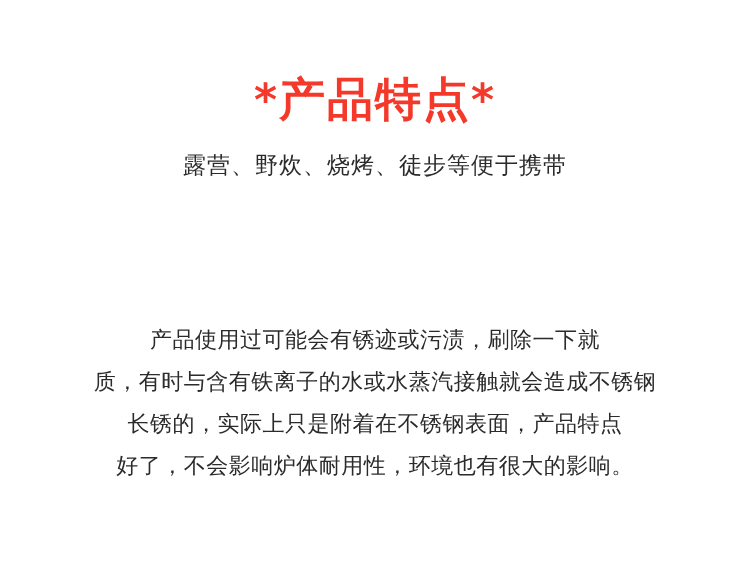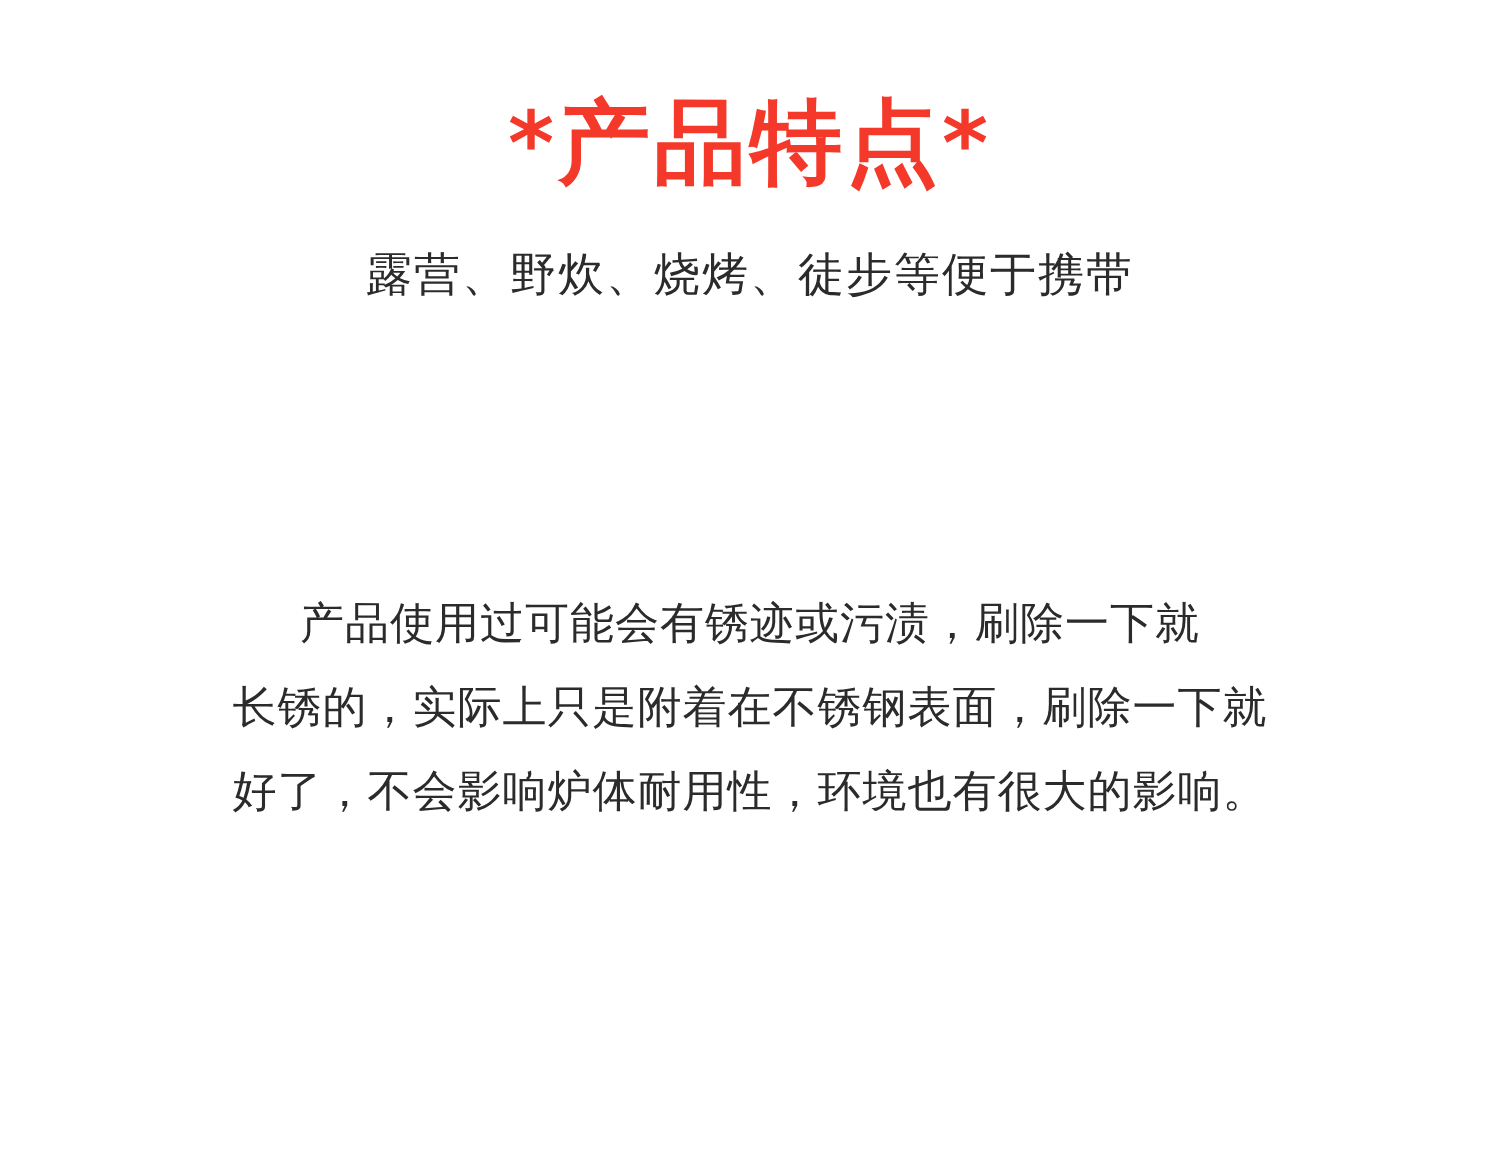--- a/index.html
+++ b/index.html
@@ -17,21 +17,21 @@
     position: relative;
     width: 750px;
     height: 582px;
     box-sizing: border-box;
   }
   .section {
     width: 100%;
     text-align: center;
   }
   .section-features {
-    padding-top: 44px;
+    padding-top: 72px;
     text-align: center;
   }
   .heading {
     color: #f4382a;
     font-size: 46px;
     font-weight: bold;
     letter-spacing: 2px;
     line-height: 1.2;
     margin: 0;
   }
@@ -72,18 +72,19 @@
   <div class="section section-features">
     <div class="heading">
       <span class="star">*</span><span>产品特点</span><span class="star">*</span>
     </div>
     <div class="subheading">露营、野炊、烧烤、徒步等便于携带</div>
   </div>
 
   <div class="section section-tips">
     <div class="tips-body">
       <p>产品使用过可能会有锈迹或污渍，刷除一下就</p>
-      <p>长锈的，实际上只是附着在不锈钢表面，刷除一下就</p>
+      <p>质，有时与含有铁离子的水或水蒸汽接触就会造成不锈钢</p>
+      <p>长锈的，实际上只是附着在不锈钢表面，产品特点</p>
       <p>好了，不会影响炉体耐用性，环境也有很大的影响。</p>
     </div>
   </div>
 
 </div>
 
 </body></html>

